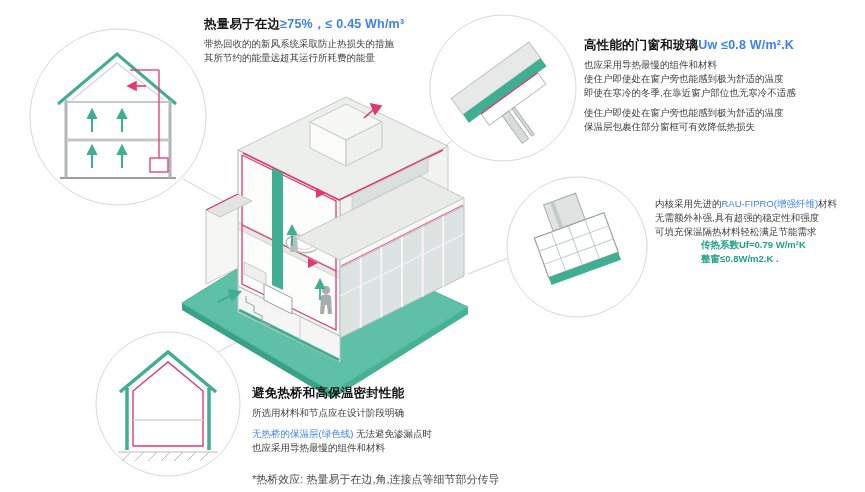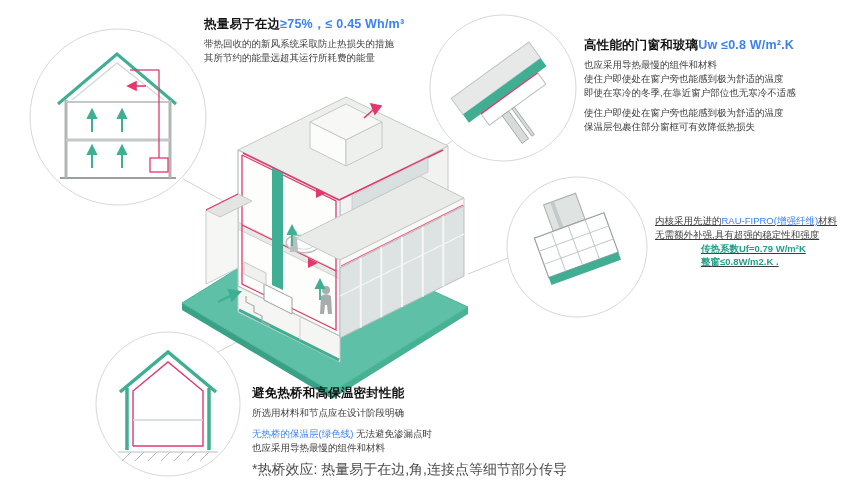--- a/index.html
+++ b/index.html
@@ -10,21 +10,21 @@
     overflow:hidden;
     font-family:"Liberation Sans","DejaVu Sans",sans-serif;
   }
   .art{position:absolute;left:0;top:0;}
   .txt{position:absolute;color:#3d3d3d;font-size:9.5px;line-height:1.45;}
   .txt .title{font-size:12.5px;font-weight:bold;color:#141414;margin-bottom:4px;letter-spacing:0.2px;}
   .teal{color:#3b82f6;}
   .tealb{color:#1fa188;font-weight:bold;margin-left:46px;}
   .red{color:#e2386e;}
   .gap{height:7px;}
-  .footnote{margin-top:5px;font-size:14px;color:#4c4c4c;}
+  .footnote{margin-top:18px;font-size:11px;color:#4c4c4c;}
 </style>
 </head>
 <body>
 
 <div class="canvas">
 
   <svg class="art" width="865" height="492" viewBox="0 0 865 492">
 
     <g stroke="#d2d2d2" stroke-width="1">
       <line x1="183" y1="179" x2="245" y2="213"></line>
@@ -209,23 +209,24 @@
   <div class="txt" style="left:584px;top:12px;width:278px;margin-top:24px;">
     <div class="title"><span>高性能的门窗和玻璃</span><span class="teal">Uw ≤0.8 W/m².K</span></div>
     <div>也应采用导热最慢的组件和材料</div>
     <div>使住户即使处在窗户旁也能感到极为舒适的温度</div>
     <div>即使在寒冷的冬季,在靠近窗户部位也无寒冷不适感</div>
     <div class="gap"></div>
     <div>使住户即使处在窗户旁也能感到极为舒适的温度</div>
     <div>保温层包裹住部分窗框可有效降低热损失</div>
   </div>
 
-  <div class="txt" style="left:655px;top:214px;width:208px;text-decoration:underline;">
+  <div class="txt" style="left:655px;top:197px;width:208px;">
     <div><span>内核采用先进的</span><span class="teal">RAU-FIPRO(增强纤维)</span><span>材料</span></div>
     <div>无需额外补强,具有超强的稳定性和强度</div>
+    <div>可填充保温隔热材料轻松满足节能需求</div>
     <div class="tealb">传热系数Uf=0.79 W/m²K</div>
     <div class="tealb">整窗≤0.8W/m2.K .</div>
   </div>
 
   <div class="txt" style="left:252px;top:384px;width:330px;">
     <div class="title">避免热桥和高保温密封性能</div>
     <div>所选用材料和节点应在设计阶段明确</div>
     <div class="gap"></div>
     <div><span class="teal">无热桥的保温层(绿色线)</span><span> 无法避免渗漏点时</span></div>
     <div>也应采用导热最慢的组件和材料</div>

